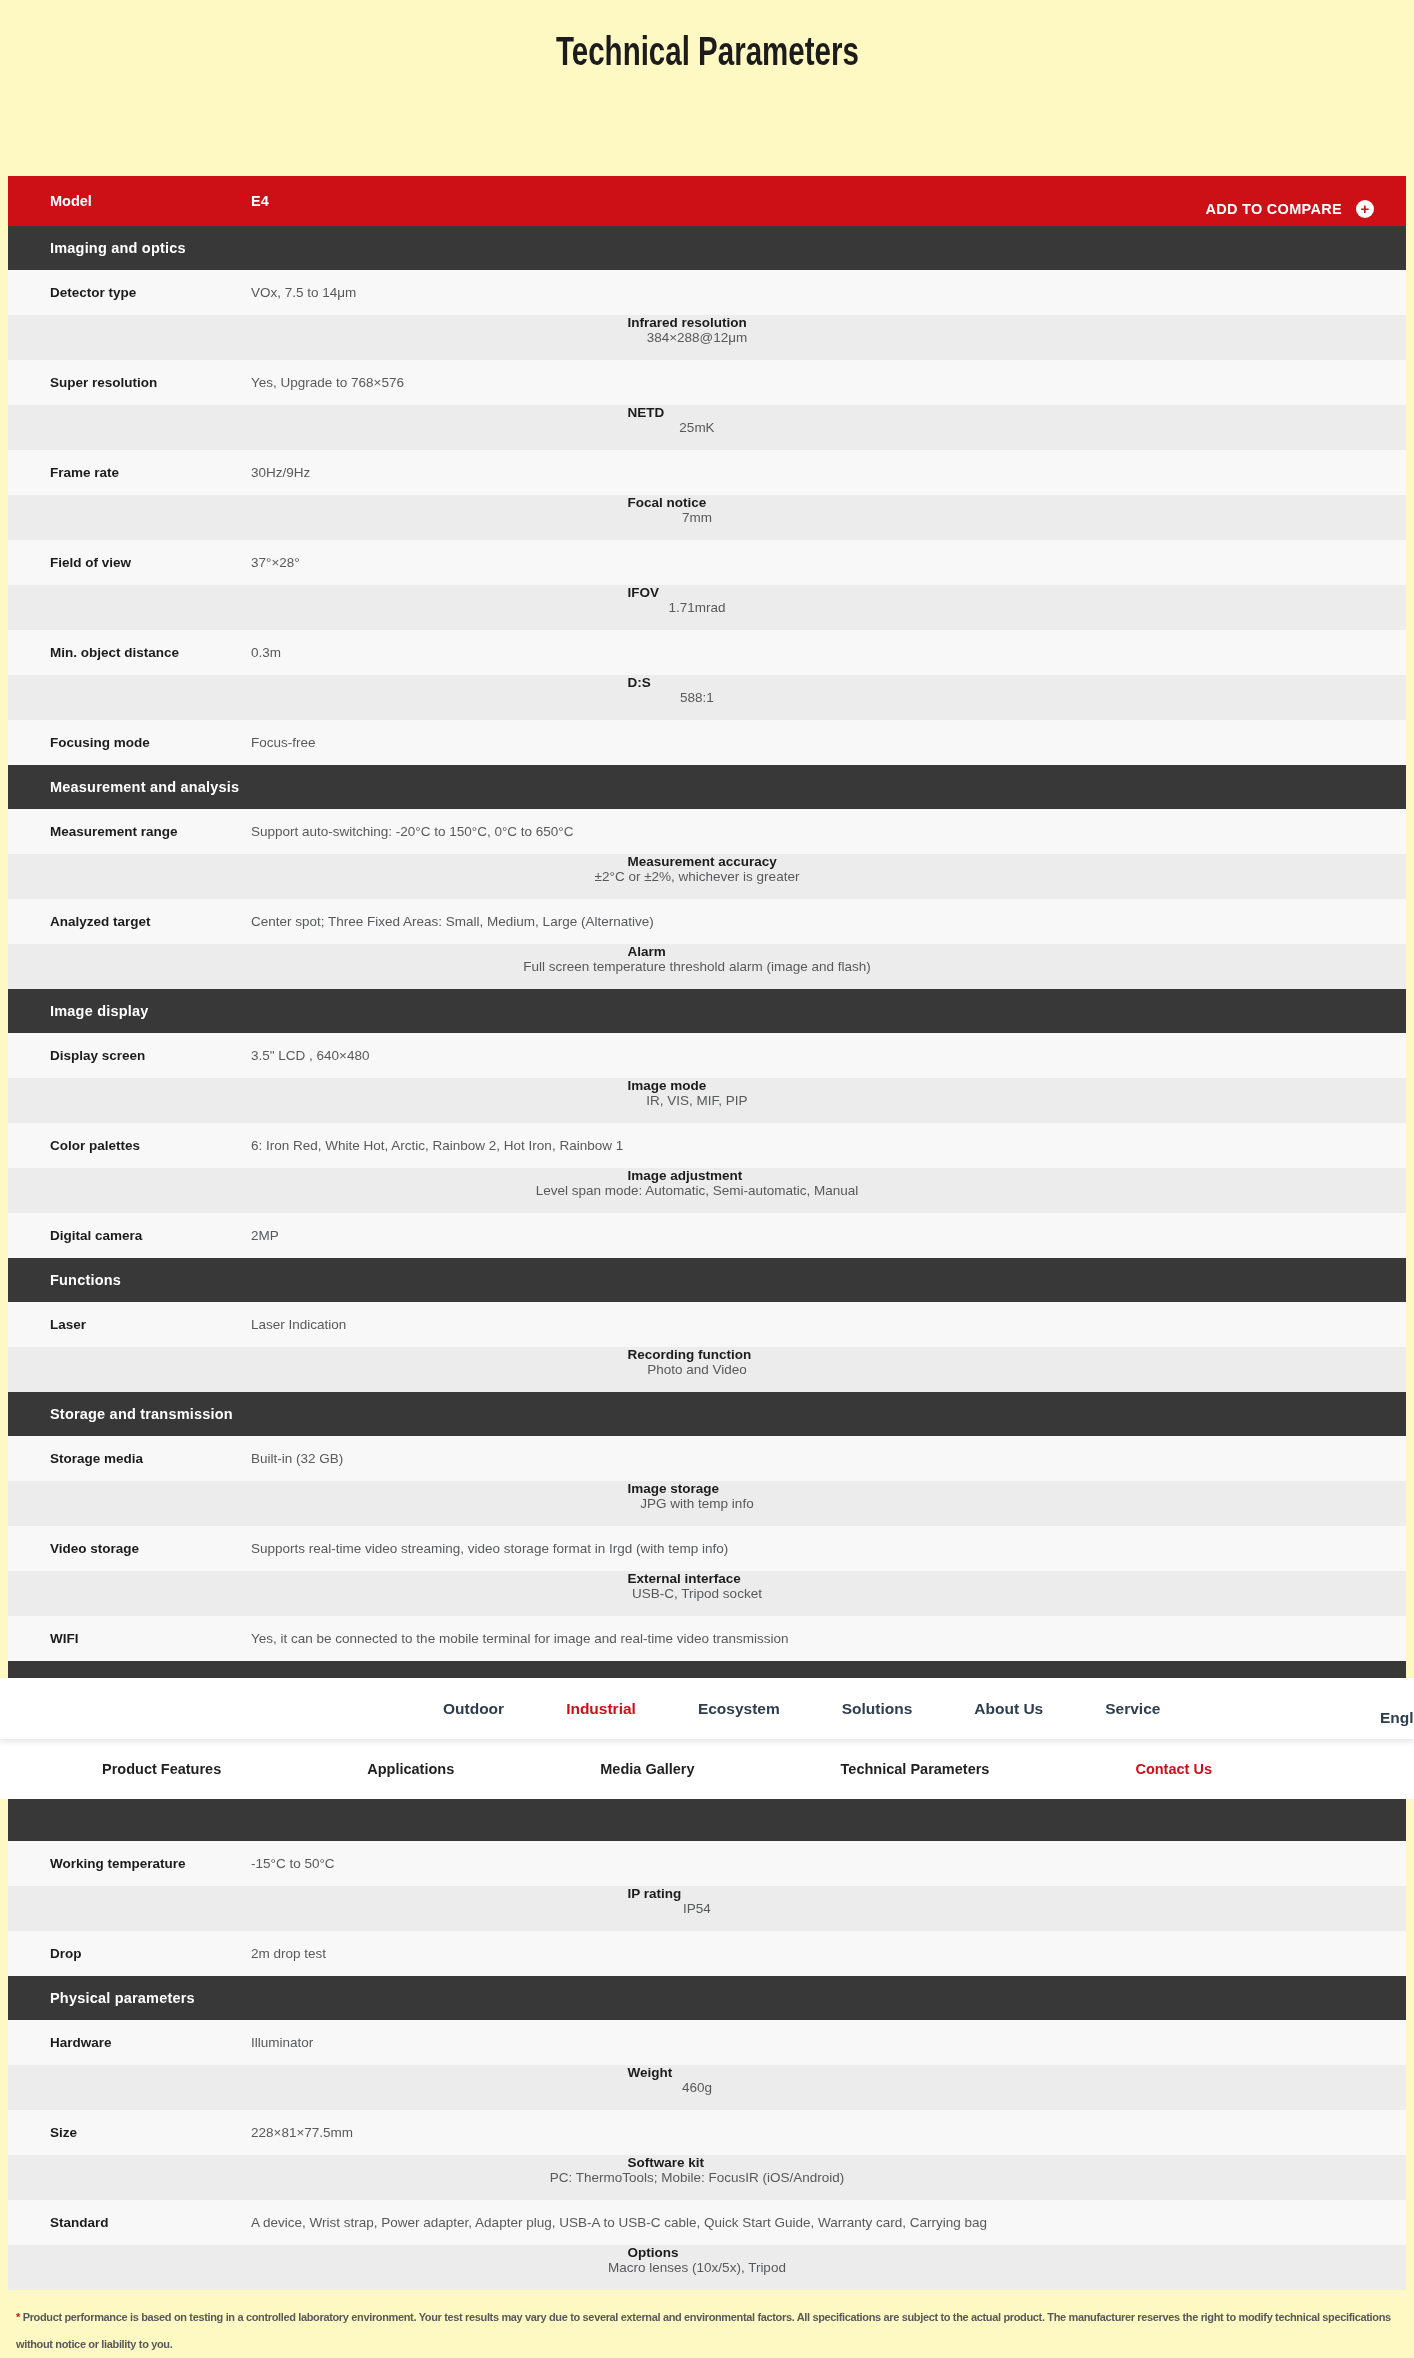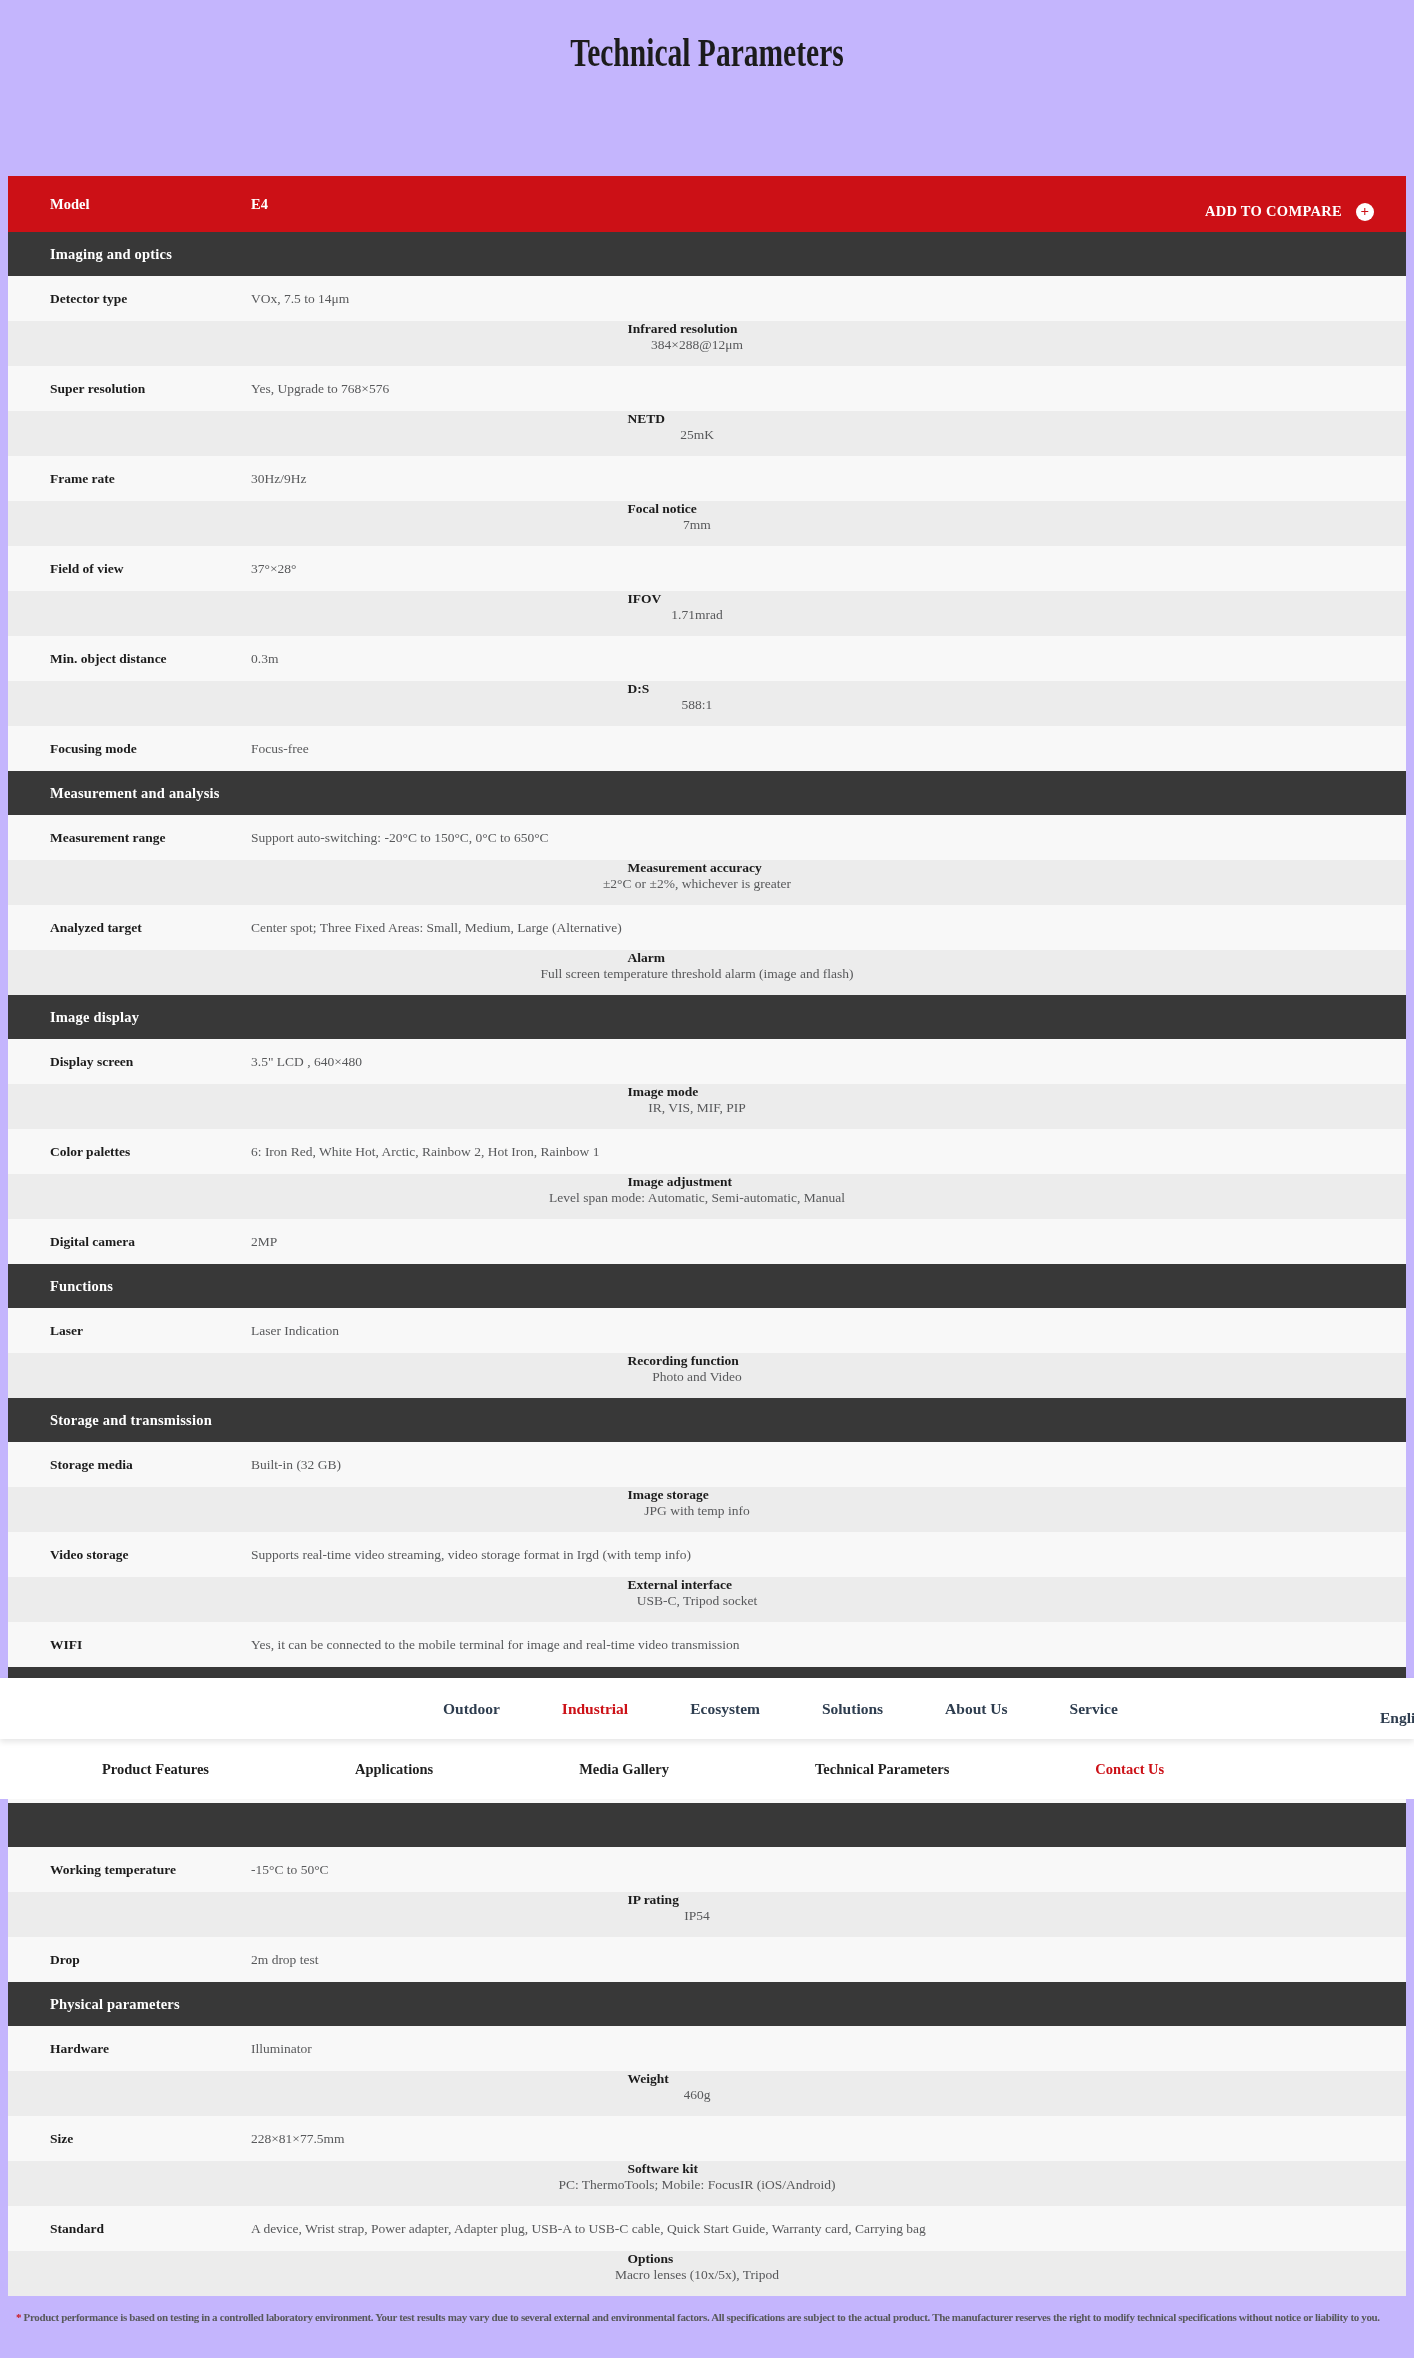--- a/index.html
+++ b/index.html
@@ -1,30 +1,30 @@
 <!DOCTYPE html>
 <html style="--brand-red: #cc1016; --section-dark: #383838; --row-light: #f8f8f8; --row-dark: #ececec; --nav-text: #2e3d4f; --disclaimer-text: #58595b;"><head>
 <meta charset="utf-8">
 <style>
   html,body{margin:0;padding:0;background:#fff;}
   .page{
-    position:relative; width:1414px; height:2358px; background:#c4b5fd;
-    overflow:hidden; font-family:Liberation Serif, serif;
+    position:relative; width:1414px; height:2358px; background:#fef9c3;
+    overflow:hidden; font-family:Liberation Sans, sans-serif;
   }
   
   .title{
     position:absolute; top:28px; left:0; width:100%; margin:0;
     text-align:center; font-size:41px; font-weight:bold; color:#1c1c1c;
     letter-spacing:0px;
   }
   .title-inner{display:inline-block; transform:scaleX(.72); transform-origin:center;}
   
   .spec-table{position:absolute; top:176px; left:8px; width:1398px;}
   .compare-row{
-    height:56px; background:var(--brand-red,#cc1016); display:flex; align-items:center;
+    height:50px; background:var(--brand-red,#cc1016); display:flex; align-items:center;
     color:#fff; font-weight:bold; font-size:14.5px;
   }
   .c-model-label{padding-left:42px; width:201px;}
   .c-model-value{flex:0 0 auto;}
   .c-add{
     margin-left:auto; padding-right:32px; display:flex; align-items:center; gap:14px;
     letter-spacing:.3px; cursor:pointer;margin-top:15px;
   }
   .plus-icon{
     width:18px; height:18px; border-radius:50%; background:#fff;

